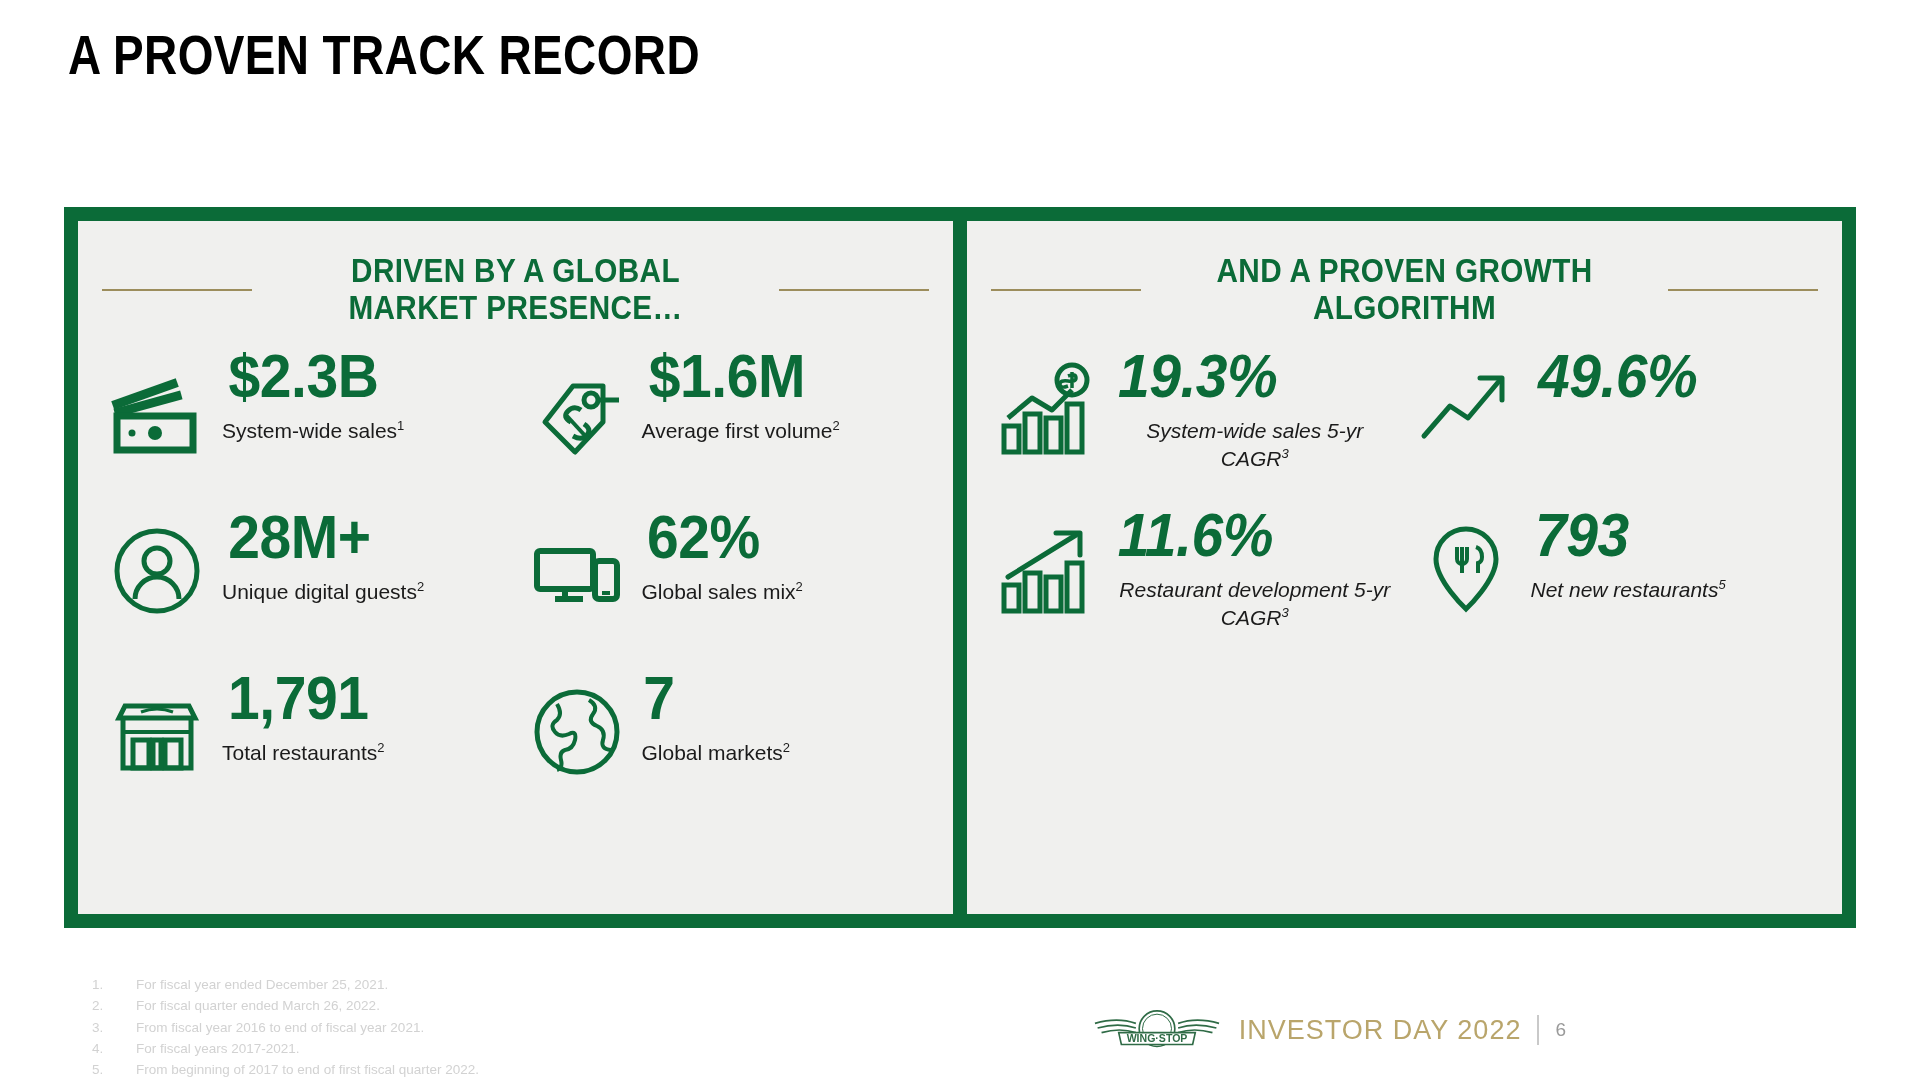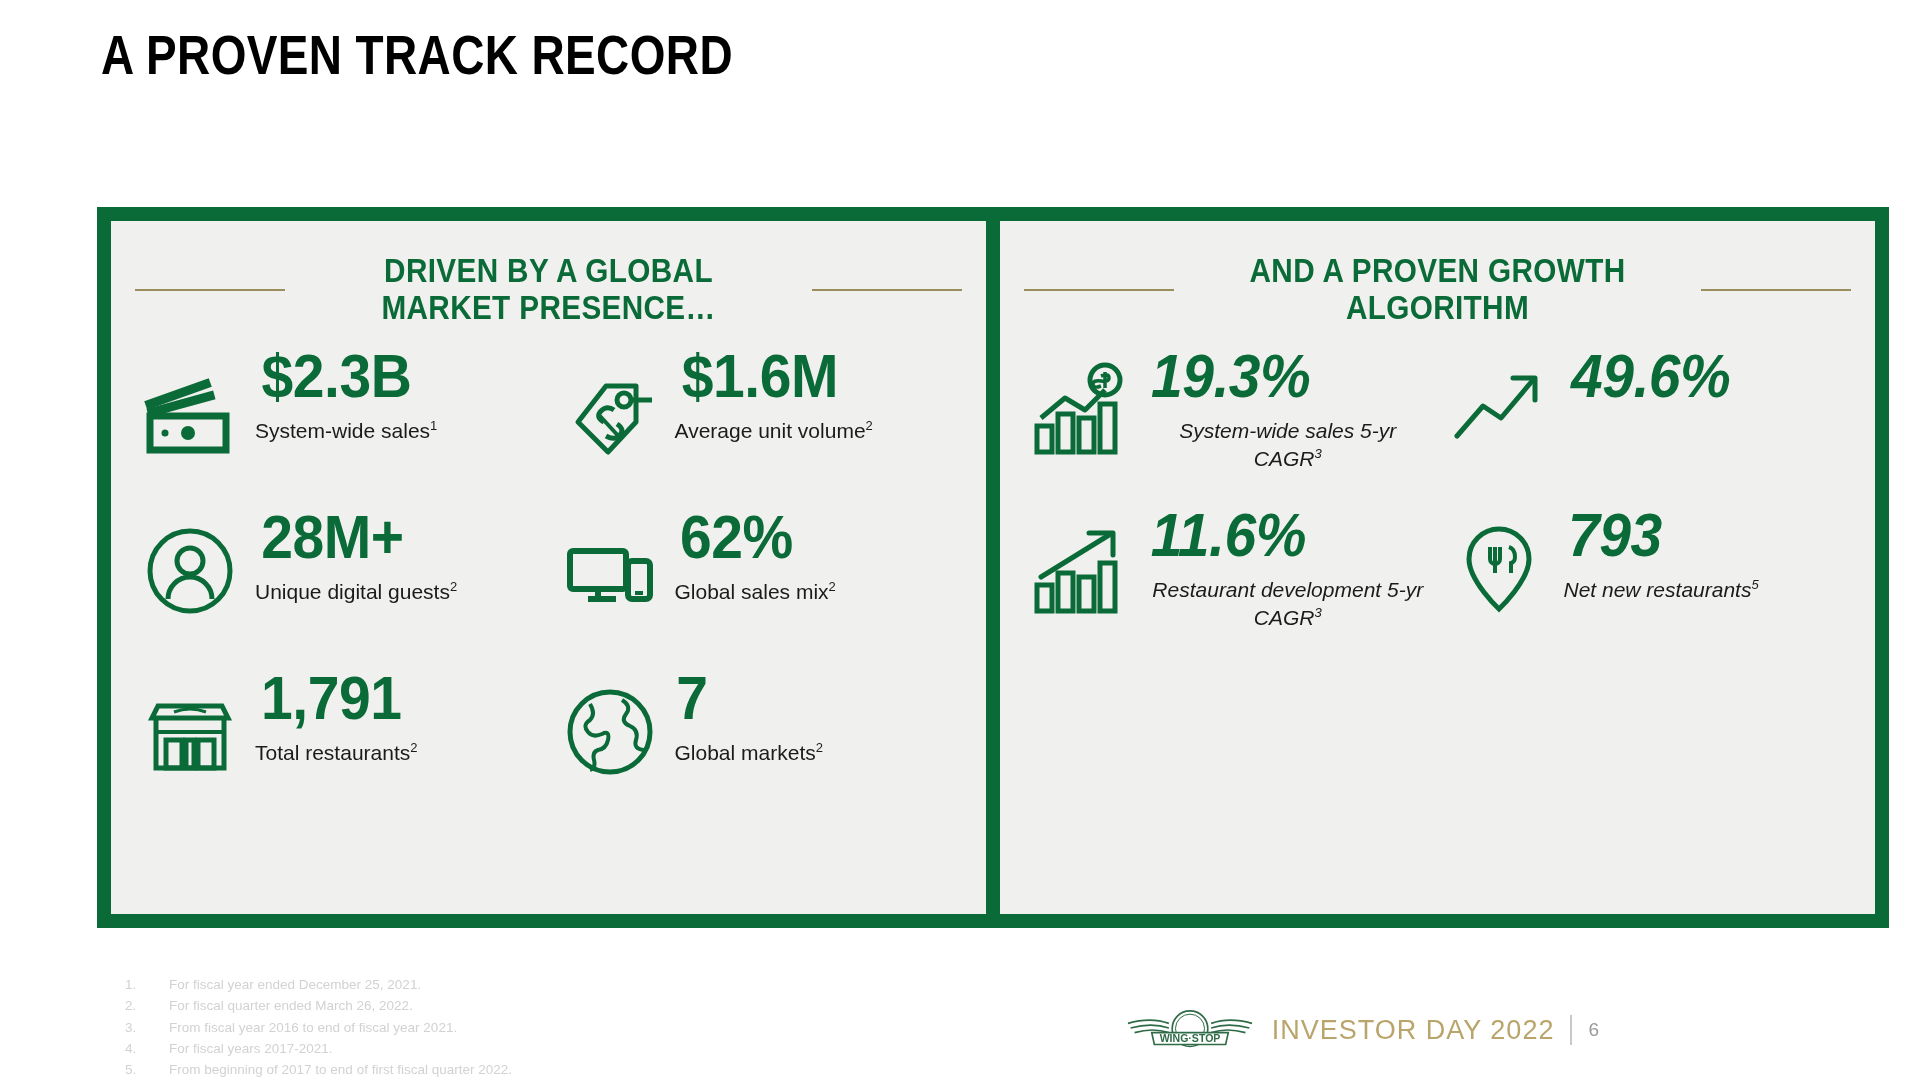--- a/index.html
+++ b/index.html
@@ -2,21 +2,21 @@
 <html><head>
 <meta charset="utf-8">
 <style>
   * { box-sizing: border-box; margin: 0; padding: 0; }
   html, body {
     width: 1920px; height: 1080px;
     background: #ffffff;
     font-family: "Liberation Sans", sans-serif;
     overflow: hidden;
   }
-  .slide { position: relative; width: 1622px; height: 1080px; background: #fff; margin-left: 33px; }
+  .slide { position: relative; width: 1622px; height: 1080px; background: #fff; }
 
   
   .slide-title {
     position: absolute;
     left: 68px; top: 22px;
     font-family: "Liberation Sans Narrow", "Liberation Sans", sans-serif;
     font-size: 56px;
     font-weight: bold;
     letter-spacing: 0.5px;
     color: #000000;
@@ -189,21 +189,21 @@
               <path d="M18 62 L46 26 L76 26 L76 62 L48 92 Z" stroke-linejoin="round"></path>
               <circle cx="64" cy="40" r="7"></circle>
               <path d="M72 40 H92"></path>
               <path d="M44 62 q-9 -5 -3 -11 q6 -6 13 -1"></path>
               <path d="M46 76 q9 5 14 -1 q5 -6 -3 -11"></path>
               <path d="M40 56 L62 80" stroke-width="4"></path>
             </svg>
           </div>
           <div class="stat-body">
             <div class="stat-value">$1.6M</div>
-            <div class="stat-label"><span>Average unit volume</span><sup>2</sup></div>
+            <div class="stat-label"><span>Average first volume</span><sup>2</sup></div>
           </div>
         </div>
 
         <div class="stat">
           <div class="stat-icon">
             <svg viewBox="0 0 100 100" width="100" height="100" fill="none" stroke="#0b6b38" stroke-width="5">
               <circle cx="50" cy="50" r="40"></circle>
               <circle cx="50" cy="40" r="13"></circle>
               <path d="M28 78 a22 22 0 0 1 44 0"></path>
             </svg>

